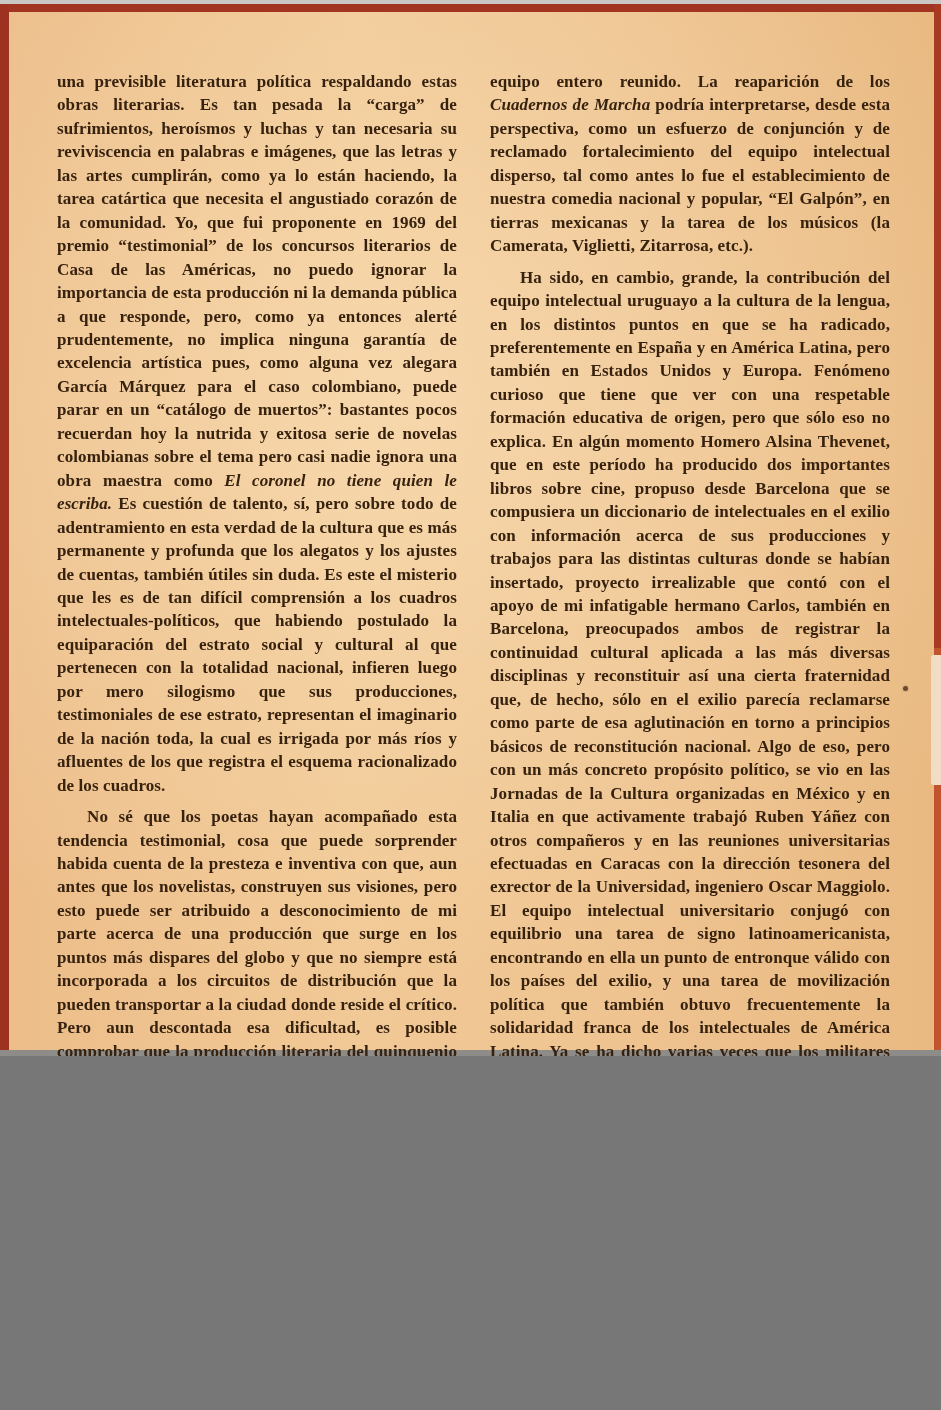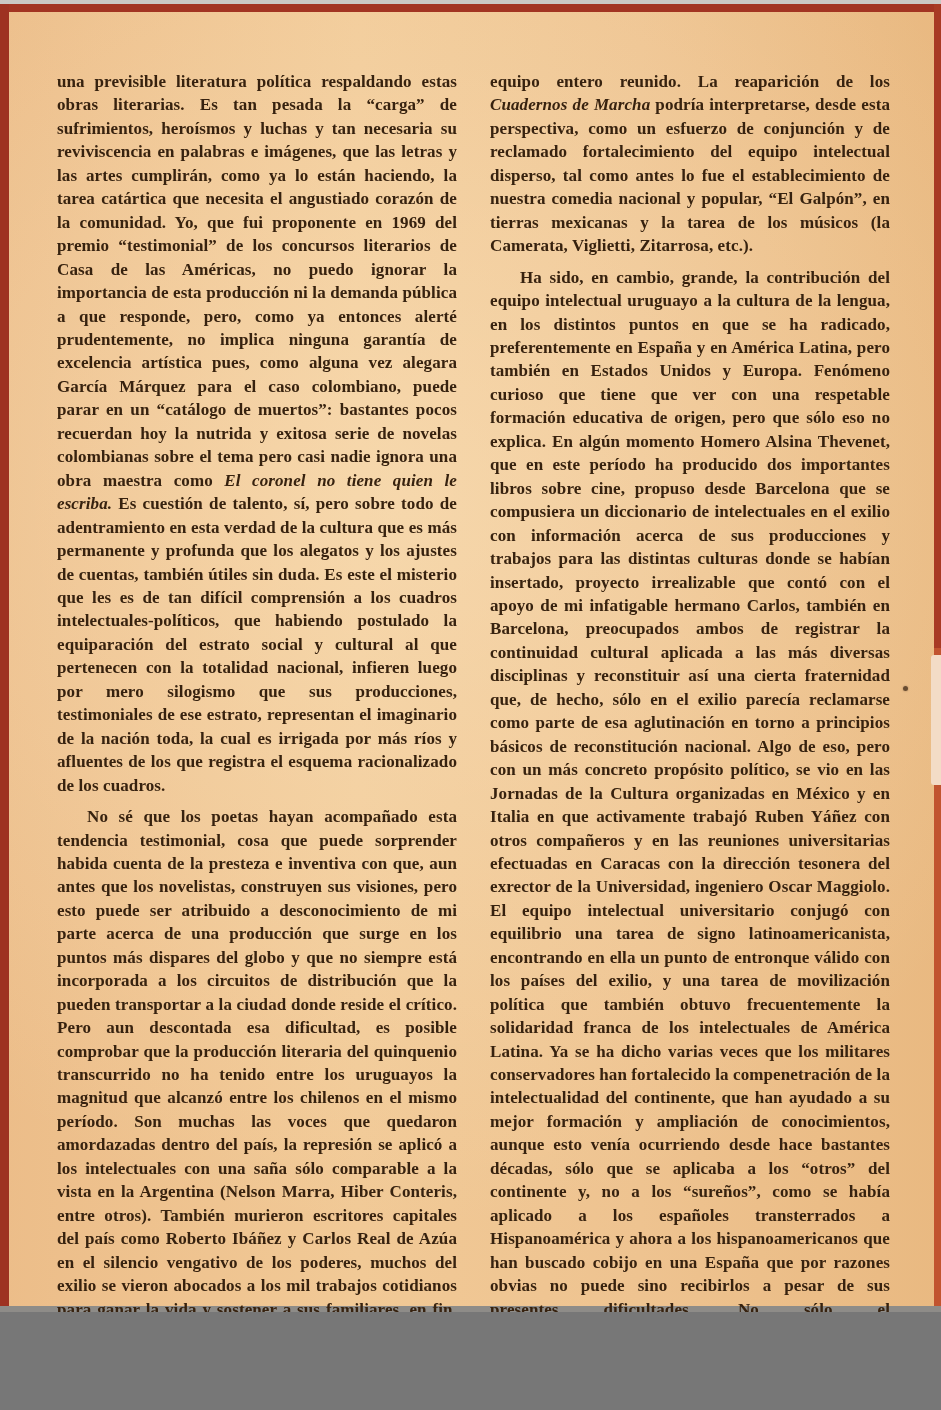--- a/index.html
+++ b/index.html
@@ -1,21 +1,21 @@
 <!DOCTYPE html>
 <html lang="es"><head>
 <meta charset="utf-8">
 <style>
   html, body { margin: 0; padding: 0; }
   body { width: 941px; height: 1410px; overflow: hidden; background: #777; }
 
   .page {
     position: relative;
     width: 941px;
-    height: 1312px;
+    height: 1056px;
     background:
       radial-gradient(ellipse 120% 90% at 42% 38%, rgba(255,238,205,0.40), rgba(255,238,205,0) 62%),
       linear-gradient(to right, #ecbd89, #f1c996 38%, #eec390 68%, #e9b981),
       #eec290;
     overflow: hidden;
     font-family: "Liberation Serif", "DejaVu Serif", serif;
   }
 
   
   .edge-top-gray   { position:absolute; left:0; top:0; width:100%; height:4px;  background:#cac8c4; }

